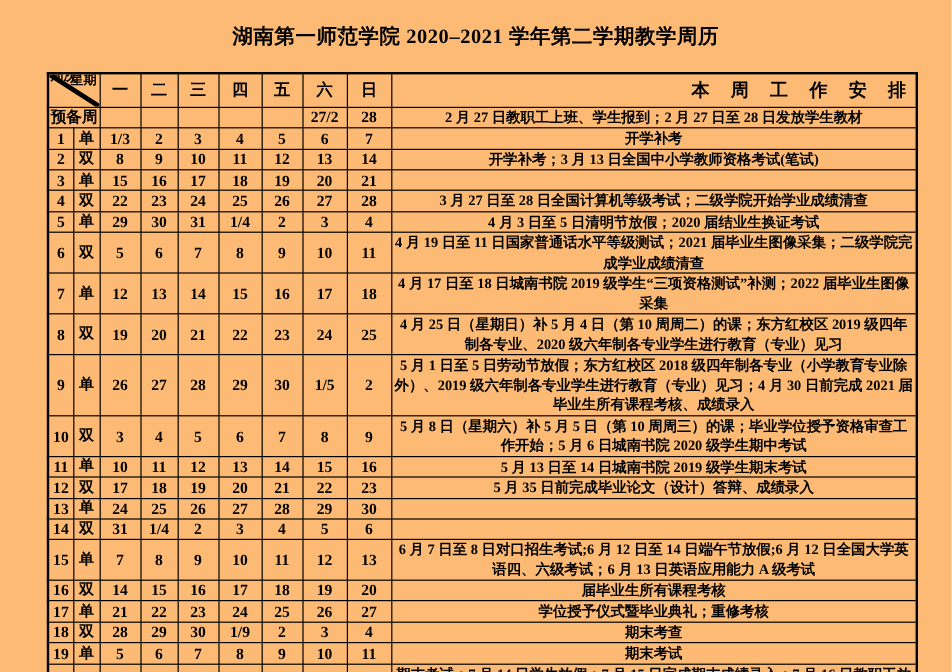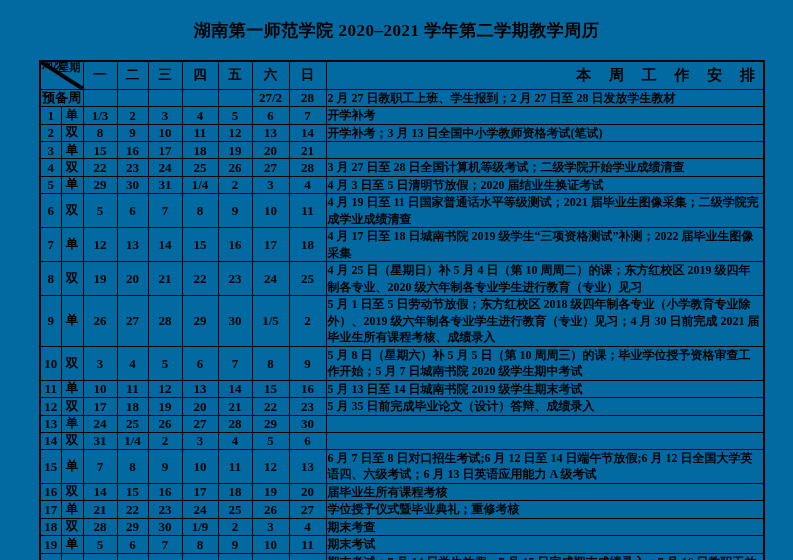--- a/index.html
+++ b/index.html
@@ -5,21 +5,21 @@
   * { box-sizing: border-box; }
   html, body { margin: 0; padding: 0; }
   body {
     width: 793px; height: 560px;
     background: #ffffff;
     color: #000;
     font-family: "Liberation Serif", "DejaVu Serif", serif;
     font-weight: bold;
     overflow: hidden;
   }
-  .page { position: relative; width: 793px; height: 560px; background: #0369a1; }
+  .page { position: relative; width: 793px; height: 560px; background: #fdba74; }
   .title {
     position: absolute; top: 19px; left: 0; width: 100%;
     margin: 0; text-align: center;
     font-size: 17px; font-weight: bold; letter-spacing: 0.5px;
   }
   table.calendar {
     position: absolute; left: 39px; top: 60px;
     border-collapse: collapse;
     table-layout: fixed;
     border: 2px solid #000;
@@ -36,21 +36,21 @@
   .corner-cell { position: relative; padding: 0; font-family: Liberation Mono, monospace; }
   .corner-cell svg { position: absolute; left: 0; top: 0; width: 100%; height: 100%; }
   .corner-top  { position: absolute; top: 0;  right: 2px; font-size: 11px; line-height: 13px; }
   .corner-bottom { position: absolute; bottom: 17px; left: 1px; font-size: 11px; line-height: 13px; }
   .day-header { text-align: center; font-size: 13.5px; }
   .work-header { text-align: right; font-size: 15px; letter-spacing: 7px; }
   .week-cell, .parity-cell { text-align: center; font-size: 12.5px; line-height: 15px; margin-left: 43px; }
   .week-cell { font-size: 13px; }
   .day-cell { text-align: center; font-size: 13px; line-height: 15px; }
   .work-cell {
-    text-align: left; font-size: 12px; line-height: 16.5px;
+    text-align: center; font-size: 12px; line-height: 16.5px;
     padding: 0 3px 0 5px;
   }
 </style>
 </head>
 <body>
 
 <div class="page">
   <h1 class="title">湖南第一师范学院 2020–2021 学年第二学期教学周历</h1>
 
   <table class="calendar">
@@ -208,21 +208,21 @@
         <tr>
           <td class="week-cell">10</td>
           <td class="parity-cell">双</td>
           <td class="day-cell">3</td>
           <td class="day-cell">4</td>
           <td class="day-cell">5</td>
           <td class="day-cell">6</td>
           <td class="day-cell">7</td>
           <td class="day-cell">8</td>
           <td class="day-cell">9</td>
-          <td class="work-cell">5 月 8 日（星期六）补 5 月 5 日（第 10 周周三）的课；毕业学位授予资格审查工作开始；5 月 7 日城南书院 2020 级学生期中考试</td>
+          <td class="work-cell">5 月 8 日（星期六）补 5 月 5 日（第 10 周周三）的课；毕业学位授予资格审查工作开始；5 月 6 日城南书院 2020 级学生期中考试</td>
         </tr>
         <tr>
           <td class="week-cell">11</td>
           <td class="parity-cell">单</td>
           <td class="day-cell">10</td>
           <td class="day-cell">11</td>
           <td class="day-cell">12</td>
           <td class="day-cell">13</td>
           <td class="day-cell">14</td>
           <td class="day-cell">15</td>

